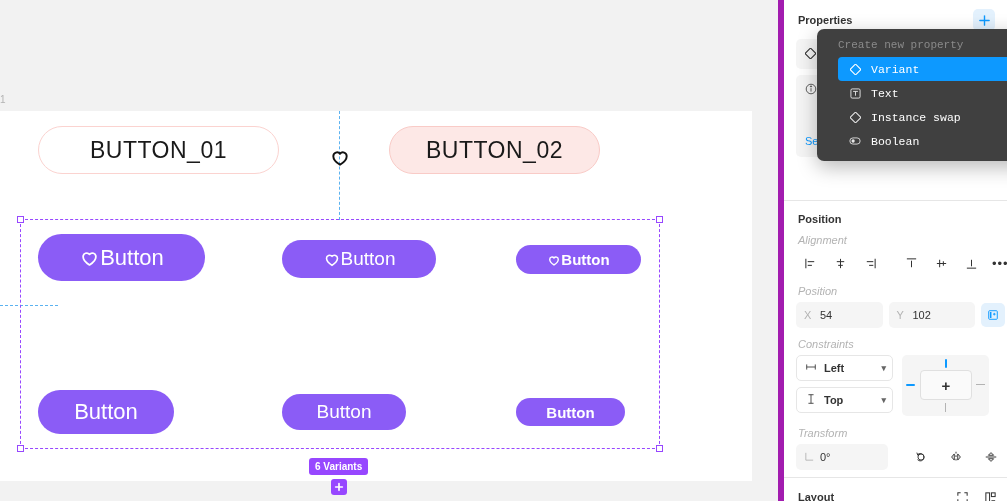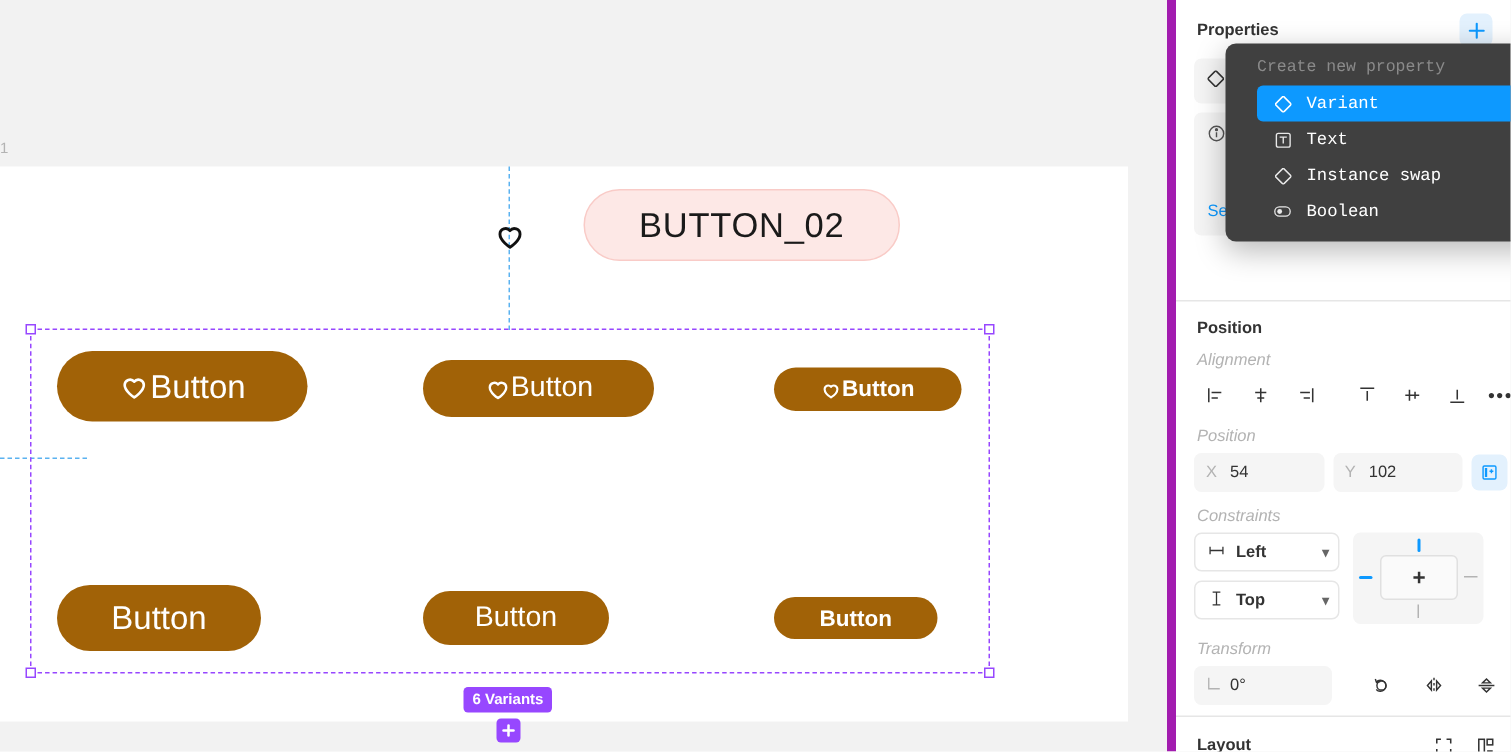--- a/index.html
+++ b/index.html
@@ -66,21 +66,21 @@
     background: #fde8e6; border: 1px solid #f9cbc7;
     color: #1a1a1a; font-size: 23px; font-weight: 400;
     letter-spacing: .5px;
   }
 
   
   .btn {
     position: absolute;
     display: flex; align-items: center; justify-content: center;
     gap: 0;
-    background: #a16207;
+    background: #8b5cf6;
     border-radius: 999px;
     color: #ffffff;
     white-space: nowrap;
   }
   .btn .hicon { display: inline-flex; align-items: center; }
 
   .b1 { left: 38px;  top: 234px; width: 167px; height: 47px; font-size: 22px; }
   .b2 { left: 282px; top: 240px; width: 154px; height: 38px; font-size: 19px; }
   .b3 { left: 516px; top: 245px; width: 125px; height: 29px; font-size: 15px; font-weight: bold; }
 
@@ -247,20 +247,23 @@
 
     <div class="guide-v"></div>
     <div class="guide-h"></div>
 
     <div class="heart-mark">
       <svg width="22" height="22" viewBox="0 0 24 24" fill="none" stroke="#111" stroke-width="2.1" stroke-linecap="round" stroke-linejoin="round">
         <path d="M12 20.5s-7.3-4.6-7.3-9.4A4.1 4.1 0 0 1 12 8.5a4.1 4.1 0 0 1 7.3 2.6c0 4.8-7.3 9.4-7.3 9.4z"></path>
       </svg>
     </div>
 
+    <div class="pill pill-01">
+      <span>BUTTON_01</span>
+    </div>
     <div class="pill pill-02">
       <span>BUTTON_02</span>
     </div>
 
     <div class="selection">
       <div class="handle h-tl"></div>
       <div class="handle h-tr"></div>
       <div class="handle h-bl"></div>
       <div class="handle h-br"></div>
     </div>

